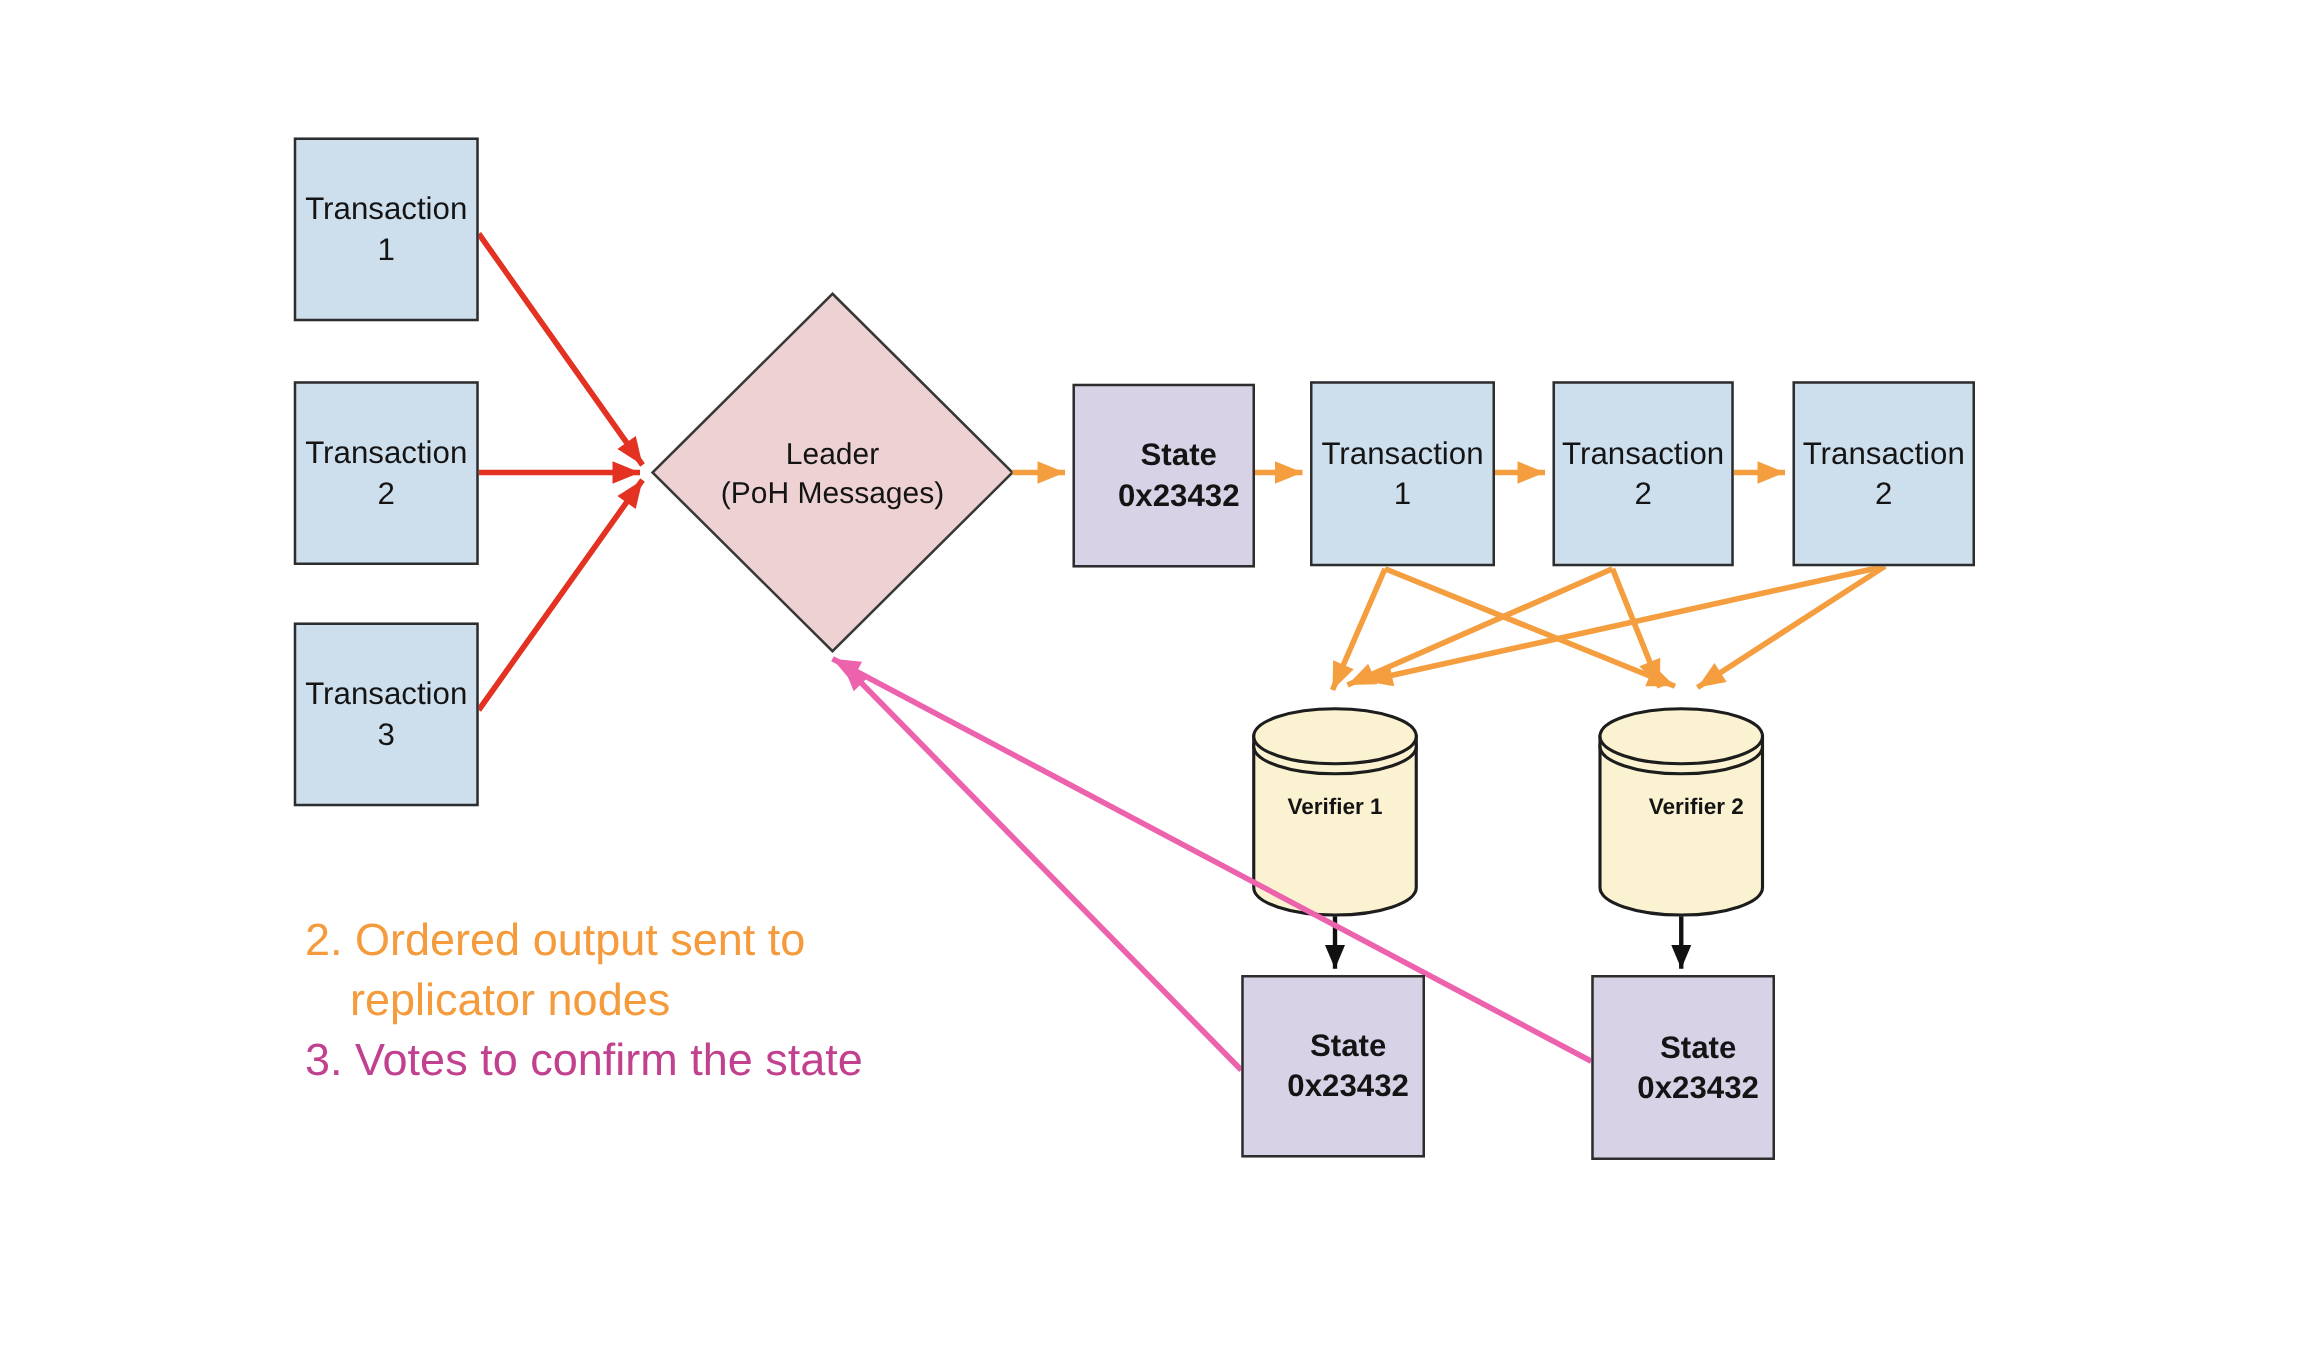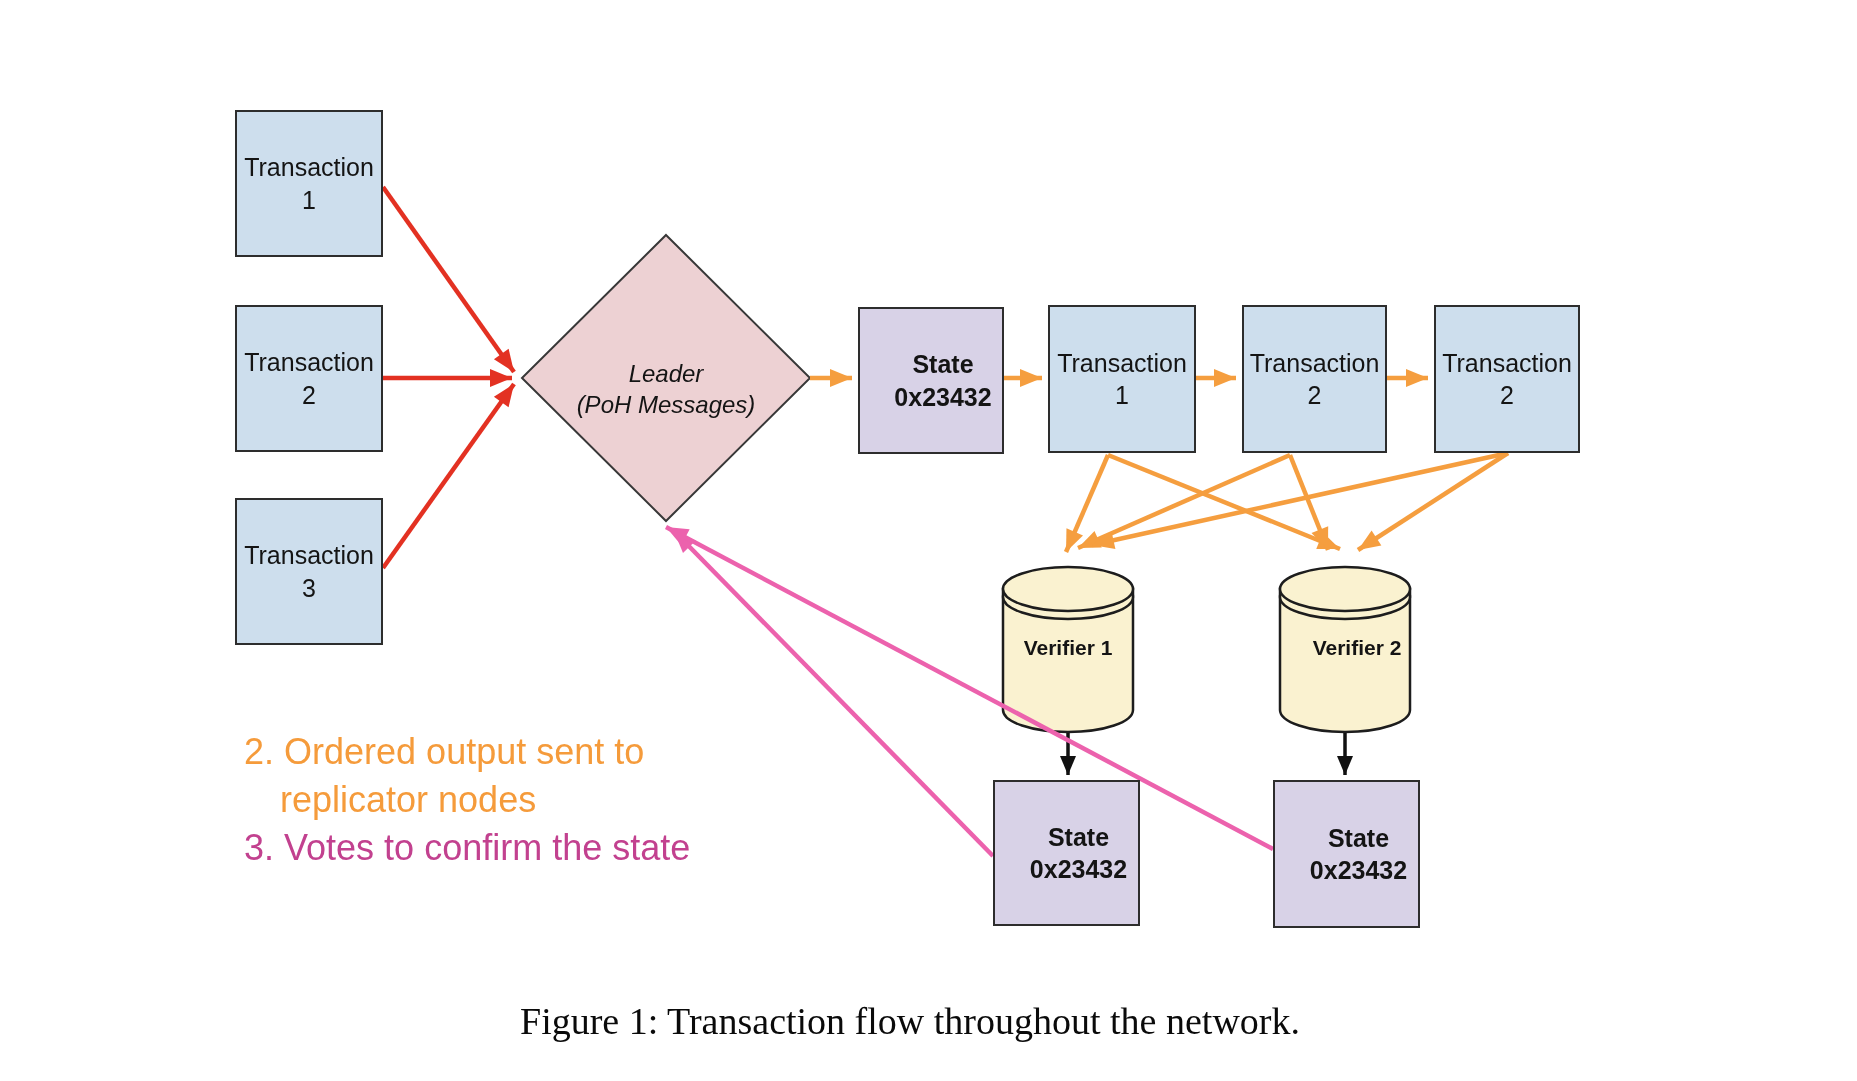--- a/index.html
+++ b/index.html
@@ -24,21 +24,21 @@
   .node{
     position:absolute;box-sizing:border-box;z-index:2;
     display:flex;flex-direction:column;justify-content:center;align-items:center;
     text-align:right;font-size:25px;line-height:1.3;color:#141414;
     border:2px solid var(--c-border,#2d2d2d);
   }
   .blue  {background:var(--c-transaction-fill,#cddeed);}
   .purple{background:var(--c-state-fill,#d8d2e7);font-weight:bold;padding-left:24px;}
   .float-label{
     position:absolute;z-index:2;text-align:center;color:#141414;
-    font-size:21px;line-height:1.3;
+    font-size:18px;line-height:1.3;
   }
   .leader-label{font-size:24px;font-weight:normal;}
   .verifier-label{font-weight:bold;}
   
   .legend{position:absolute;left:244px;top:710px;width:490px;z-index:2;
     font-size:36px;line-height:48px;}
   .legend-row{text-indent:-36px;padding-left:36px;}
   
   .caption{
     position:absolute;left:0;top:999px;width:1820px;text-align:center;z-index:2;
@@ -117,21 +117,21 @@
   </div>
   <div class="node blue" style="left:235px;top:305px;width:148px;height:147px;">
     <div>Transaction</div>
     <div>2</div>
   </div>
   <div class="node blue" style="left:235px;top:498px;width:148px;height:147px;">
     <div>Transaction</div>
     <div>3</div>
   </div>
 
-  <div class="float-label leader-label" style="left:540px;top:358px;width:252px;font-style:italic;">
+  <div class="float-label leader-label" style="left:540px;top:348px;width:252px;">
     <div>Leader</div>
     <div>(PoH Messages)</div>
   </div>
 
   <div class="node purple" style="left:858px;top:307px;width:146px;height:147px;">
     <div>State</div>
     <div>0x23432</div>
   </div>
   <div class="node blue" style="left:1048px;top:305px;width:148px;height:148px;">
     <div>Transaction</div>
@@ -160,15 +160,14 @@
 
   <div class="legend">
     <div class="legend-row" style="color: rgb(245, 155, 59); margin-top: 18px;">
       <span>2.</span><span> </span><span>Ordered output sent to replicator nodes</span>
     </div>
     <div class="legend-row" style="color: rgb(194, 65, 143);">
       <span>3.</span><span> </span><span>Votes to confirm the state</span>
     </div>
   </div>
 
-  <div class="caption">Figure 1: Transaction flow throughout the network.</div>
 
 </div>
 
 </body></html>

